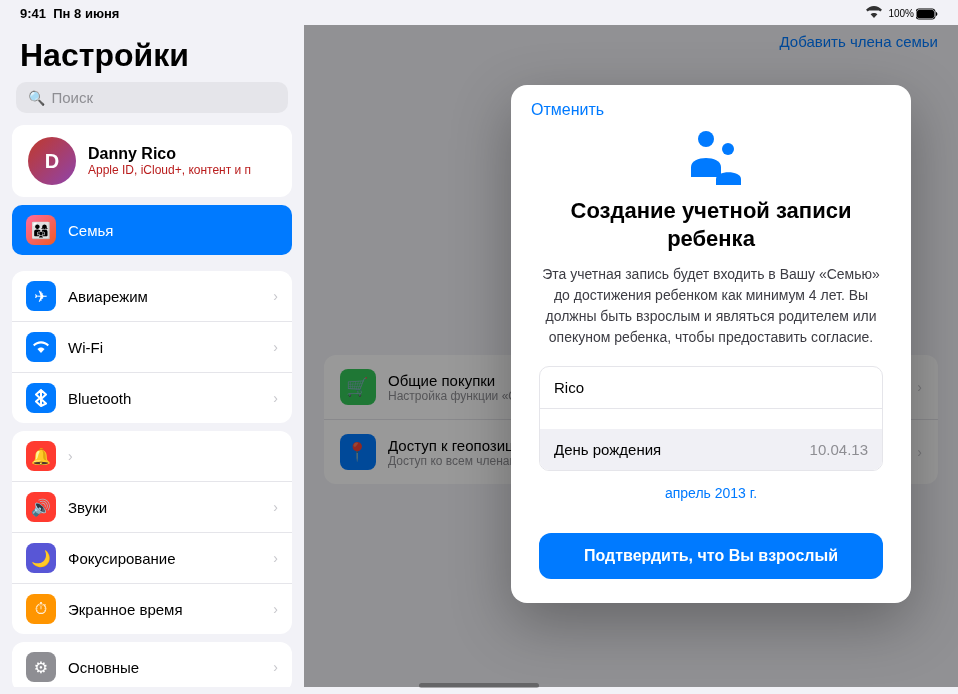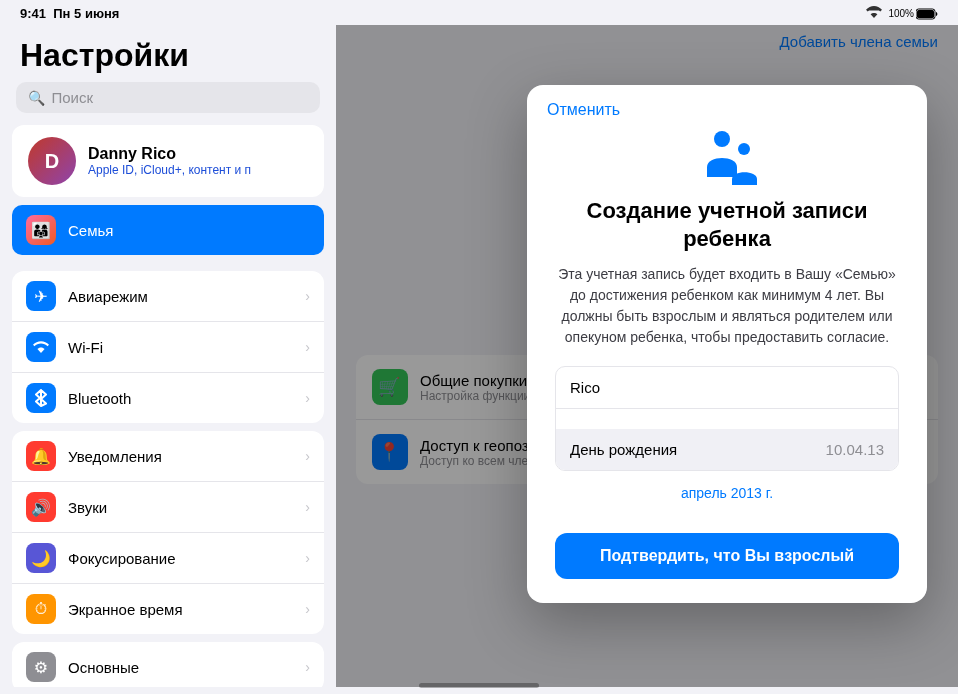--- a/index.html
+++ b/index.html
@@ -46,21 +46,21 @@
 
     
     .main-layout {
       display: flex;
       height: calc(694px - 32px);
       position: relative;
     }
 
     
     .sidebar {
-      width: 336px;
+      width: 304px;
       background: #f2f2f7;
       padding: 0;
       flex-shrink: 0;
       overflow-y: auto;
     }
 
     .sidebar-title {
       font-size: 32px;
       font-weight: 700;
       color: #000;
@@ -106,21 +106,21 @@
       color: white;
       font-weight: 600;
     }
     .user-info .user-name {
       font-size: 16px;
       font-weight: 600;
       color: #000;
     }
     .user-info .user-sub {
       font-size: 12px;
-      color: #1d4ed8;
+      color: #b91c1c;
     }
 
     .sidebar-item-active {
       margin: 0 12px;
       background: #007aff;
       border-radius: 10px;
       padding: 10px 14px;
       display: flex;
       align-items: center;
       gap: 12px;
@@ -356,21 +356,21 @@
       border-radius: 3px;
     }
   </style>
 </head>
 <body>
 
 <div class="ipad-screen">
 
   <div class="status-bar">
     <div class="status-left">
-      <span>9:41</span>&nbsp;&nbsp;<span>Пн 5 июня</span>
+      <span>9:41</span>&nbsp;&nbsp;<span>Пн 8 июня</span>
     </div>
     <div class="status-right">
       <span>
         <svg width="16" height="12" viewBox="0 0 16 12">
             <path d="M8 3C5.6 3 3.4 3.9 1.7 5.4L0 3.7C2.2 1.4 5 0 8 0s5.8 1.4 8 3.7L14.3 5.4C12.6 3.9 10.4 3 8 3zm0 4c-1.3 0-2.5.5-3.4 1.3L8 12l3.4-3.7C10.5 7.5 9.3 7 8 7zm-5.7-2.6C4 3.3 5.9 2.5 8 2.5s4 .8 5.7 1.9" fill="#000" opacity="0.8"></path>
           </svg>
       </span>
       <span style="display:flex;align-items:center;gap:2px;">
         <span style="font-size:10px;">100%</span>
         <svg width="22" height="12" viewBox="0 0 22 12">
@@ -429,21 +429,20 @@
               </svg>
           </div>
           <span class="row-label">Bluetooth</span>
           <span class="chevron">›</span>
         </div>
       </div>
 
       <div class="settings-group">
         <div class="settings-row">
           <div class="row-icon icon-red" style="color:white;">🔔</div>
-          <span class="row-label">Уведомления</span>
           <span class="chevron">›</span>
         </div>
         <div class="settings-row">
           <div class="row-icon icon-red2" style="color:white;">🔊</div>
           <span class="row-label">Звуки</span>
           <span class="chevron">›</span>
         </div>
         <div class="settings-row">
           <div class="row-icon icon-purple" style="color:white;">🌙</div>
           <span class="row-label">Фокусирование</span>

